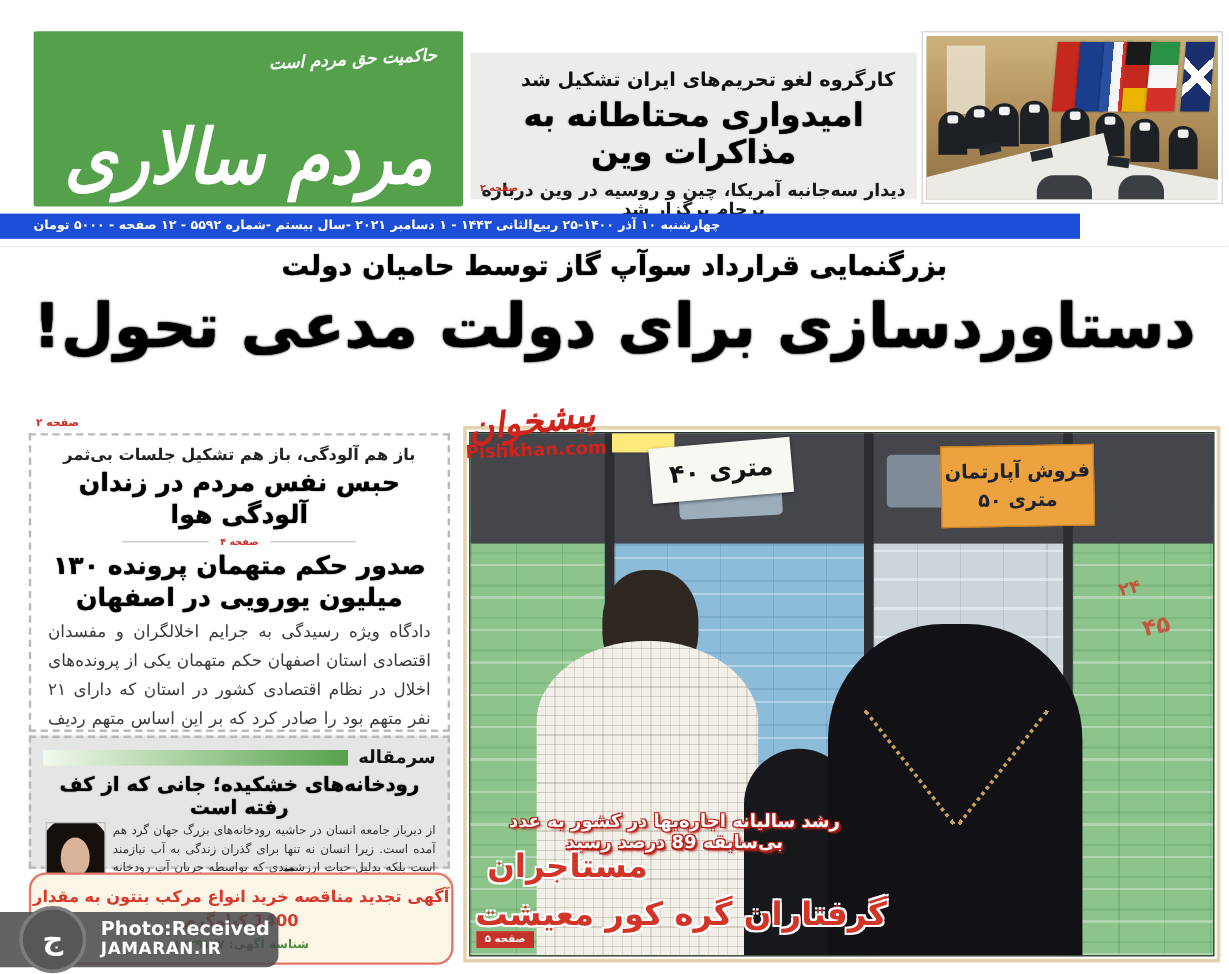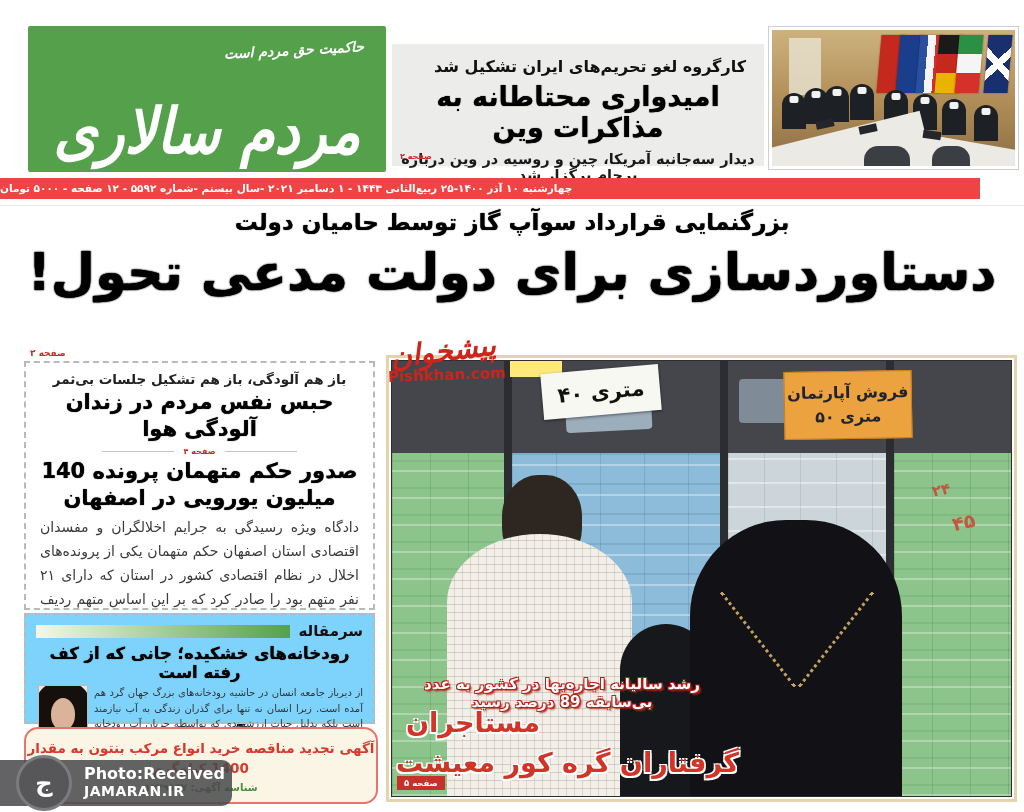--- a/index.html
+++ b/index.html
@@ -40,23 +40,23 @@
             border-radius:12px 12px 0 0;}
   .delegate::before{content:"";position:absolute;left:50%;top:3px;transform:translateX(-50%);
             width:9px;height:7px;background:#f2f2f2;border-radius:2px;}
   .v-table{position:absolute;background:#eceae4;}
   .v-table.left{left:-14%;bottom:-34%;width:80%;height:58%;transform:rotate(-14deg);}
   .v-table.right{right:-10%;bottom:-40%;width:60%;height:58%;transform:rotate(10deg);}
   .v-laptop{position:absolute;width:18px;height:8px;background:#23262a;transform:rotate(-12deg);}
   .v-chair{position:absolute;bottom:-6px;width:46px;height:26px;background:#3b3f44;
            border-radius:14px 14px 0 0;}
   
-  #date-bar{position:absolute;left:0;top:178px;width:980px;height:21px;background:#ef4444;
+  #date-bar{position:absolute;left:0;top:178px;width:900px;height:21px;background:#1d4ed8;
             color:#fff;font-size:10.5px;font-weight:bold;line-height:21px;
-            direction:rtl;text-align:left;box-sizing:border-box;}
+            direction:rtl;text-align:left;padding-left:28px;box-sizing:border-box;}
   #rule-under-bar{position:absolute;left:0;top:205px;width:1024px;height:1px;background:#e9e9e9;}
   
   #lead-kicker{position:absolute;left:0;top:209px;width:100%;text-align:center;direction:rtl;
                font-size:23px;font-weight:bold;color:#000;text-shadow:0 0 1px #000;}
   #lead-headline{position:absolute;left:0;top:243px;width:100%;text-align:center;direction:rtl;
                font-size:51px;font-weight:bold;color:#000;
                text-shadow:0 0 1px #000,0 0 2px #000;letter-spacing:-1px;}
   #lead-page{position:absolute;left:30px;top:348px;font-size:9px;font-weight:bold;color:#cc2a20;}
   .pageref-red{color:#cc2a20;font-weight:bold;}
   
@@ -65,21 +65,21 @@
            padding:5px 10px 0 10px;}
   .s-kicker{font-size:13.5px;font-weight:bold;color:#222;margin-top:3px;}
   .s-headline{font-size:21px;font-weight:bold;color:#000;line-height:1.3;margin-top:2px;
               text-shadow:0 0 1px #000;}
   .pagediv{display:flex;align-items:center;justify-content:center;gap:10px;margin:3px 0 2px 0;}
   .pagediv .ln{width:72px;border-top:1px solid #c4c4c4;}
   .pagediv .ref{font-size:8px;}
   .s-body{font-size:14px;color:#3a3a3a;text-align:justify;line-height:1.72;margin:3px 4px 2px 4px;}
   
   #editorial-box{position:absolute;left:24px;top:613px;width:351px;height:111px;box-sizing:border-box;
-           border:2px dashed #b9b9b9;background:#7dd3fc;direction:rtl;padding:7px 10px;}
+           border:2px dashed #b9b9b9;background:#e5e5e5;direction:rtl;padding:7px 10px;}
   .ed-header{display:flex;align-items:center;gap:8px;}
   .ed-label{font-size:15px;font-weight:bold;color:#111;}
   .ed-bar{flex:1;height:13px;background:linear-gradient(to left,#55a14b,#d9ecd1 85%,#f2f8ee);}
   .ed-headline{text-align:center;font-size:16.5px;font-weight:bold;margin-top:4px;
                text-shadow:0 0 1px #000;}
   .ed-content{position:relative;margin-top:3px;padding-left:58px;height:62px;}
   .ed-body{font-size:10px;color:#333;text-align:justify;line-height:1.55;}
   #ed-photo{position:absolute;left:2px;top:0;width:48px;height:58px;background:#e9e5df;
             border:1px solid #bbb;overflow:hidden;}
   #ed-photo .scarf{position:absolute;inset:-6px -6px 0 -6px;border-radius:50% 50% 0 0;
@@ -214,21 +214,21 @@
   <div id="lead-page">صفحه ۲</div>
 
   <div id="col-box">
     <div class="s-kicker">باز هم آلودگی، باز هم تشکیل جلسات بی‌ثمر</div>
     <div class="s-headline">حبس نفس مردم در زندان آلودگی هوا</div>
     <div class="pagediv">
       <span class="ln"></span>
       <span class="ref pageref-red">صفحه ۴</span>
       <span class="ln"></span>
     </div>
-    <div class="s-headline">صدور حکم متهمان پرونده 140 میلیون یورویی در اصفهان</div>
+    <div class="s-headline">صدور حکم متهمان پرونده ۱۳۰ میلیون یورویی در اصفهان</div>
     <div class="s-body">دادگاه ویژه رسیدگی به جرایم اخلالگران و مفسدان اقتصادی استان اصفهان حکم متهمان یکی از پرونده‌های اخلال در نظام اقتصادی کشور در استان که دارای ۲۱ نفر متهم بود را صادر کرد که بر این اساس متهم ردیف اول و دوم این پرونده به تحمل ۱۵ سال حبس تعزیری محکوم شدند</div>
     <div class="pagediv">
       <span class="ln"></span>
       <span class="ref pageref-red">صفحه ۳</span>
       <span class="ln"></span>
     </div>
     <div class="s-headline">تعداد تلفات کرونا باز هم سه رقمی شد</div>
     <div class="pagediv">
       <span class="ln"></span>
       <span class="ref pageref-red">صفحه ۳</span>

